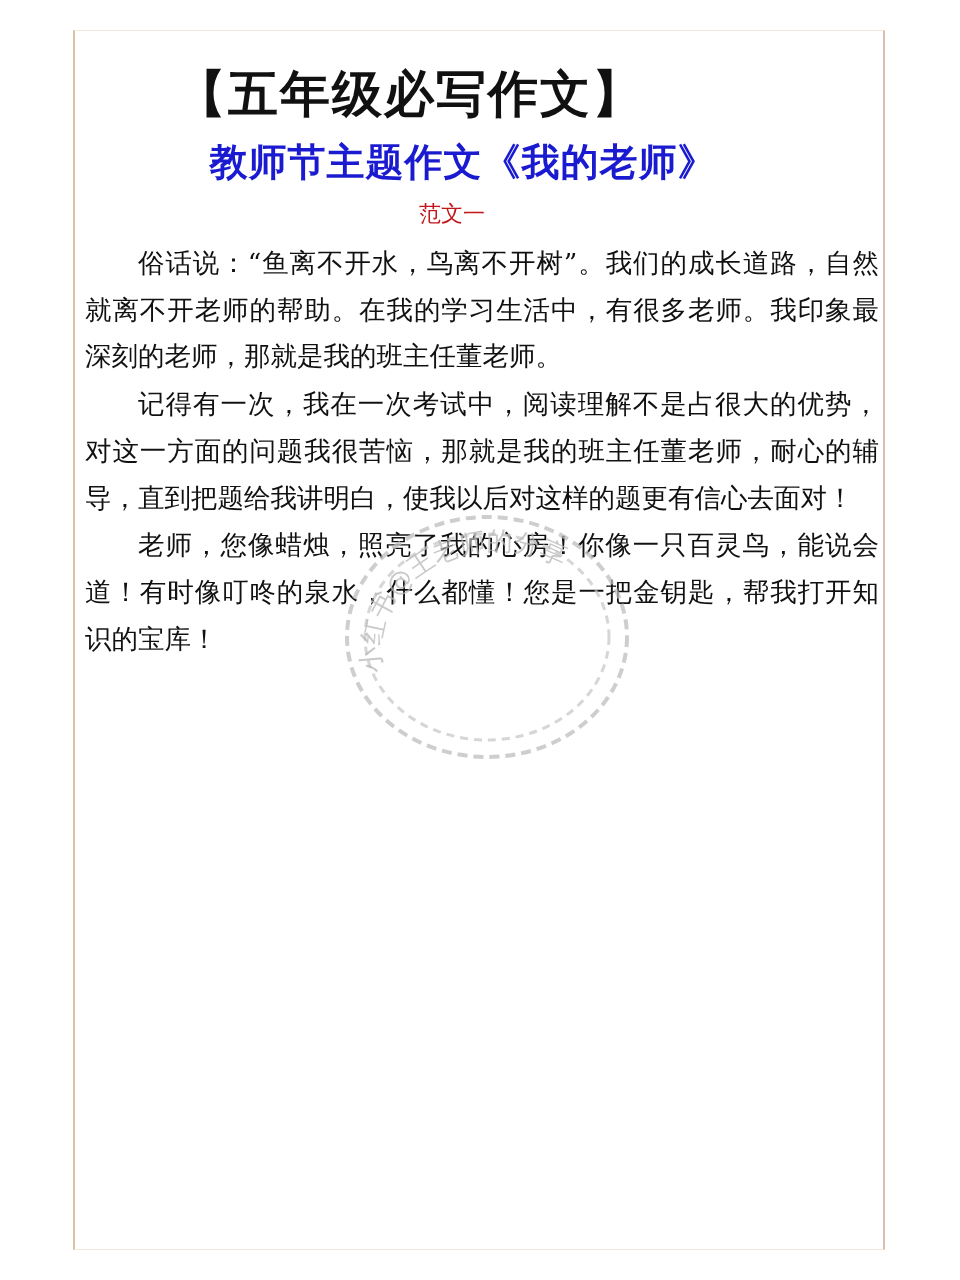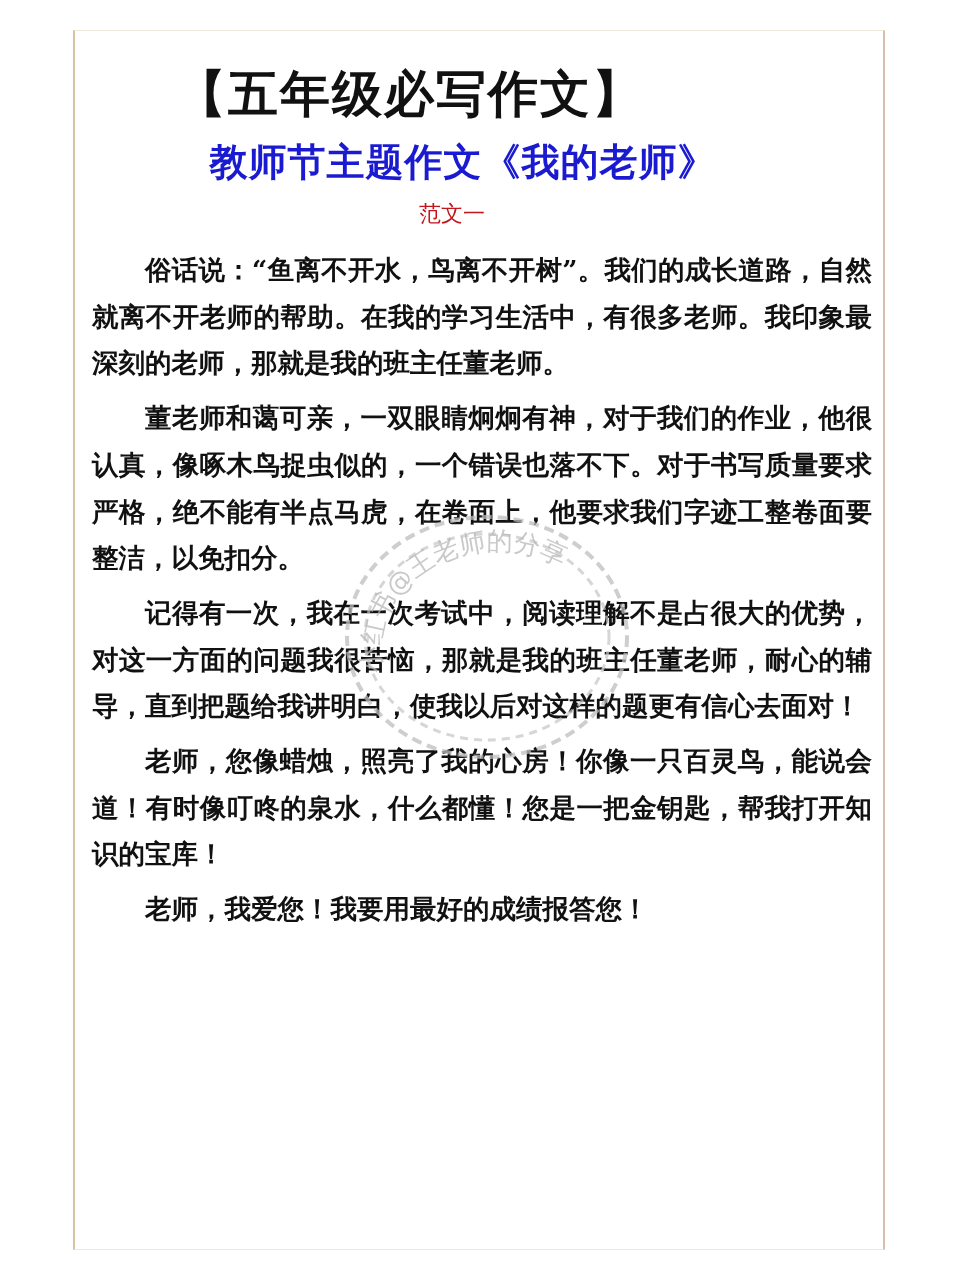--- a/index.html
+++ b/index.html
@@ -66,23 +66,22 @@
       left: 84px;
       top: 239px;
       width: 796px;
       font-size: 26.5px;
       line-height: 46.7px;
       color: #111111;
       text-align: justify;
       text-justify: inter-character;
     }
     .body p {
-      margin: 8px;
+      margin: 1px;
       text-indent: 2em;
-      font-weight: bold;
     }
     .watermark {
       position: absolute;
       left: 342px;
       top: 512px;
       width: 290px;
       height: 250px;
       pointer-events: none;
     }
     .watermark svg {
@@ -94,24 +93,22 @@
 <body>
 
 <div class="frame"></div>
 
 <div class="title">【五年级必写作文】</div>
 <div class="subtitle">教师节主题作文《我的老师》</div>
 <div class="section">范文一</div>
 
 <div class="body">
   <p>俗话说：“鱼离不开水，鸟离不开树”。我们的成长道路，自然就离不开老师的帮助。在我的学习生活中，有很多老师。我印象最深刻的老师，那就是我的班主任董老师。</p>
-  <p>董老师和蔼可亲，一双眼睛炯炯有神，对于我们的作业，他很认真，像啄木鸟捉虫似的，一个错误也落不下。对于书写质量要求严格，绝不能有半点马虎，在卷面上，他要求我们字迹工整卷面要整洁，以免扣分。</p>
   <p>记得有一次，我在一次考试中，阅读理解不是占很大的优势，对这一方面的问题我很苦恼，那就是我的班主任董老师，耐心的辅导，直到把题给我讲明白，使我以后对这样的题更有信心去面对！</p>
   <p>老师，您像蜡烛，照亮了我的心房！你像一只百灵鸟，能说会道！有时像叮咚的泉水，什么都懂！您是一把金钥匙，帮我打开知识的宝库！</p>
-  <p>老师，我爱您！我要用最好的成绩报答您！</p>
 </div>
 
 <div class="watermark">
   <svg viewBox="0 0 290 250" xmlns="http://www.w3.org/2000/svg">
     <ellipse cx="145" cy="125" rx="140" ry="120" fill="none" stroke="#bdbdbd" stroke-width="4" stroke-dasharray="10 6" opacity="0.75"></ellipse>
     <ellipse cx="145" cy="125" rx="122" ry="103" fill="none" stroke="#c4c4c4" stroke-width="3" stroke-dasharray="8 6" opacity="0.7"></ellipse>
     <defs>
       <path id="wmArc" d="M 40 160 A 115 100 0 0 1 270 120"></path>
     </defs>
     <text font-size="26" fill="#b8b8b8" opacity="0.75" font-family="DejaVu Sans, sans-serif">

